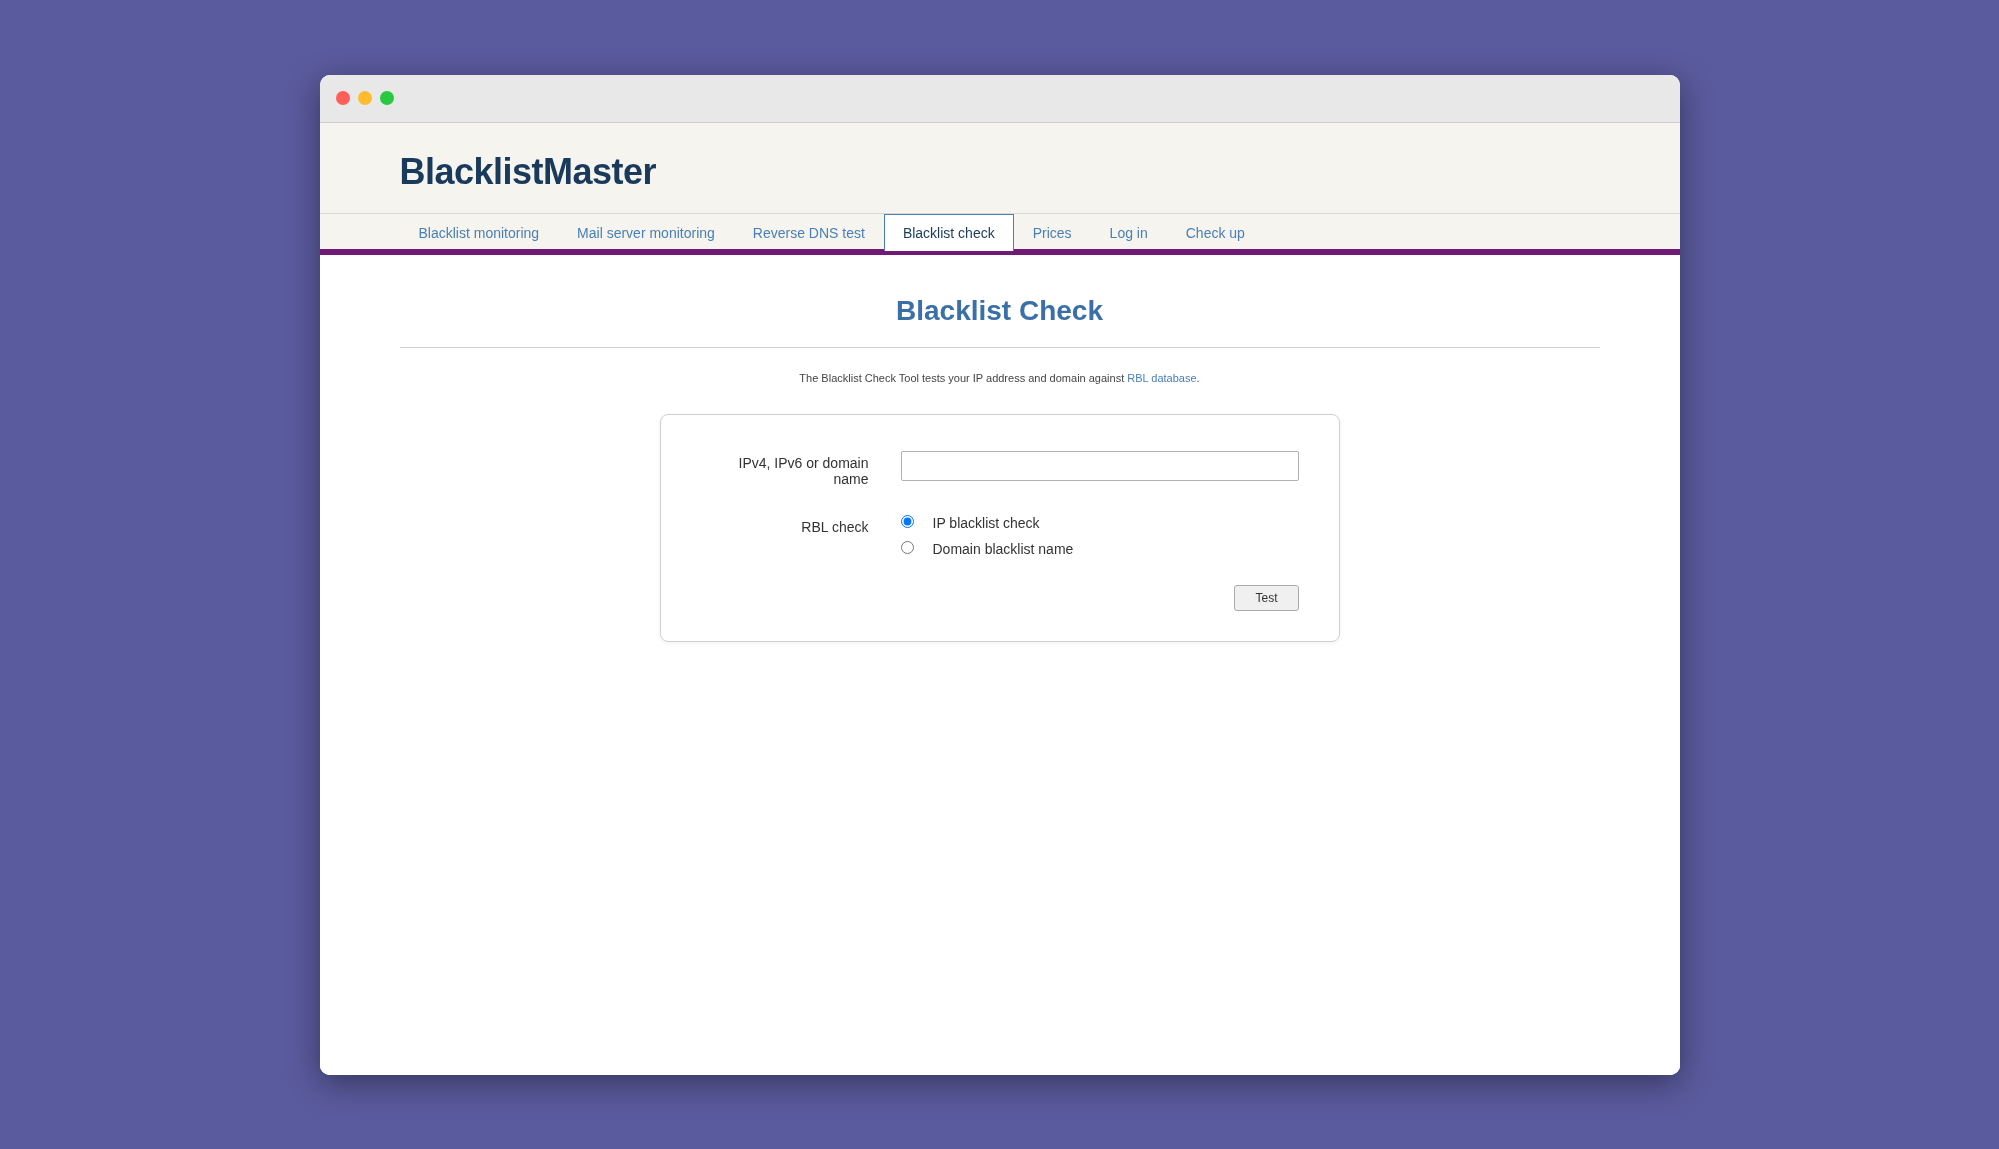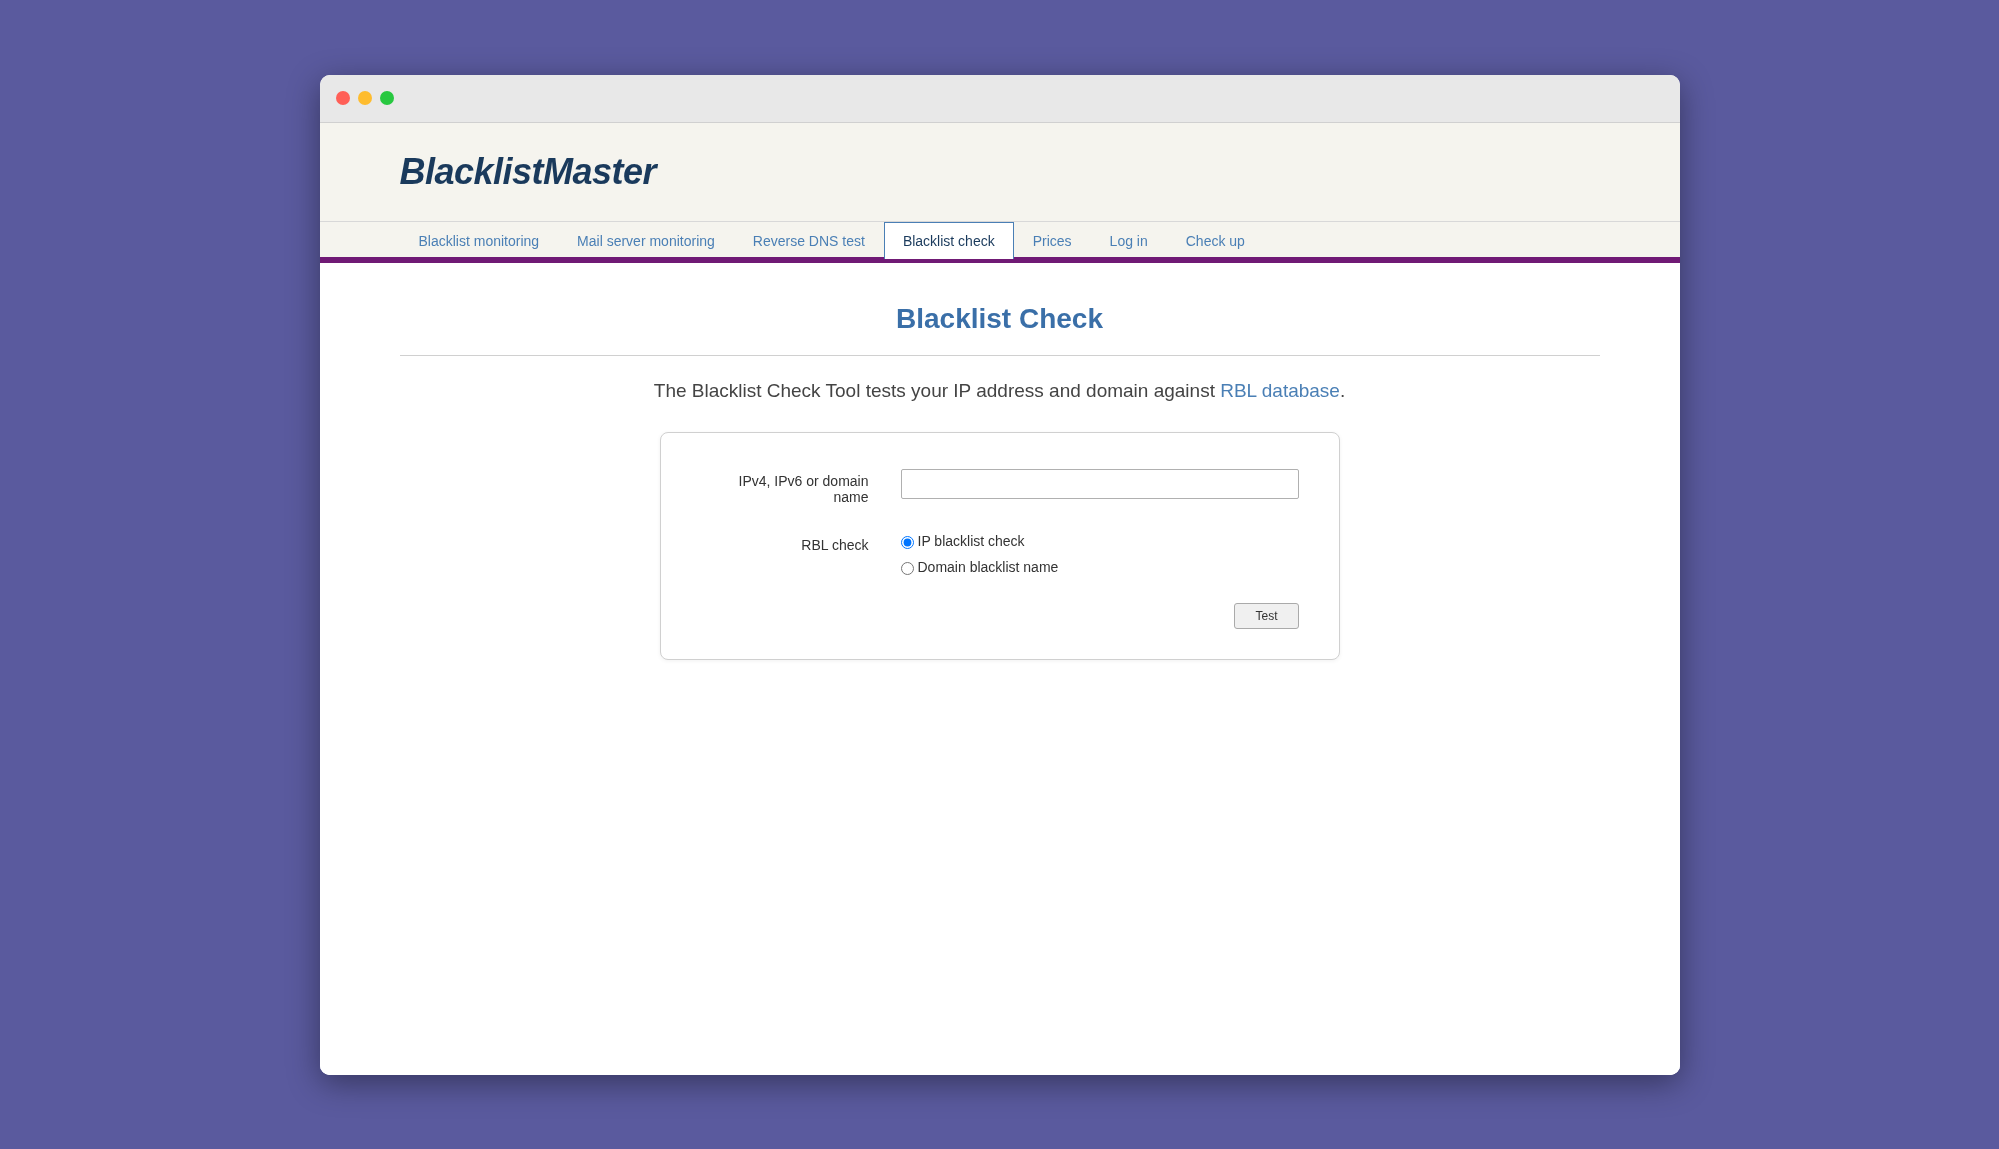--- a/index.html
+++ b/index.html
@@ -56,23 +56,22 @@
 
     .browser-content {
       flex: 1;
       display: flex;
       flex-direction: column;
       background: #ffffff;
     }
 
     .site-header {
       background: #f5f4ee;
-      padding: 28px 80px 28px;
+      padding: 28px 80px 20px;
       border-bottom: 1px solid #d8d8d8;
-      font-style: italic;
     }
 
     .site-logo {
       font-size: 36px;
       font-weight: 700;
       color: #1a3a5c;
       letter-spacing: -0.5px;
     }
 
     .nav-bar {
@@ -120,21 +119,21 @@
     }
 
     .divider {
       border: none;
       border-top: 1px solid #d0d0d0;
       margin-bottom: 24px;
     }
 
     .description {
       text-align: center;
-      font-size: 19px;
+      font-size: 11px;
       color: #444;
       margin-bottom: 30px;
     }
 
     .rbl-link {
       color: #4a7fb5;
       text-decoration: none;
     }
 
     .form-card {
@@ -175,22 +174,22 @@
     }
 
     .radio-group {
       display: flex;
       flex-direction: column;
       gap: 10px;
     }
 
     .radio-label {
       display: flex;
-      align-items: flex-end;
-      gap: 4px;
+      align-items: flex-start;
+      gap: 19px;
       font-size: 14px;
       color: #333;
       cursor: pointer;
     }
 
     .radio-label input[type="radio"] {
       cursor: pointer;
     }
 
     .form-actions {

